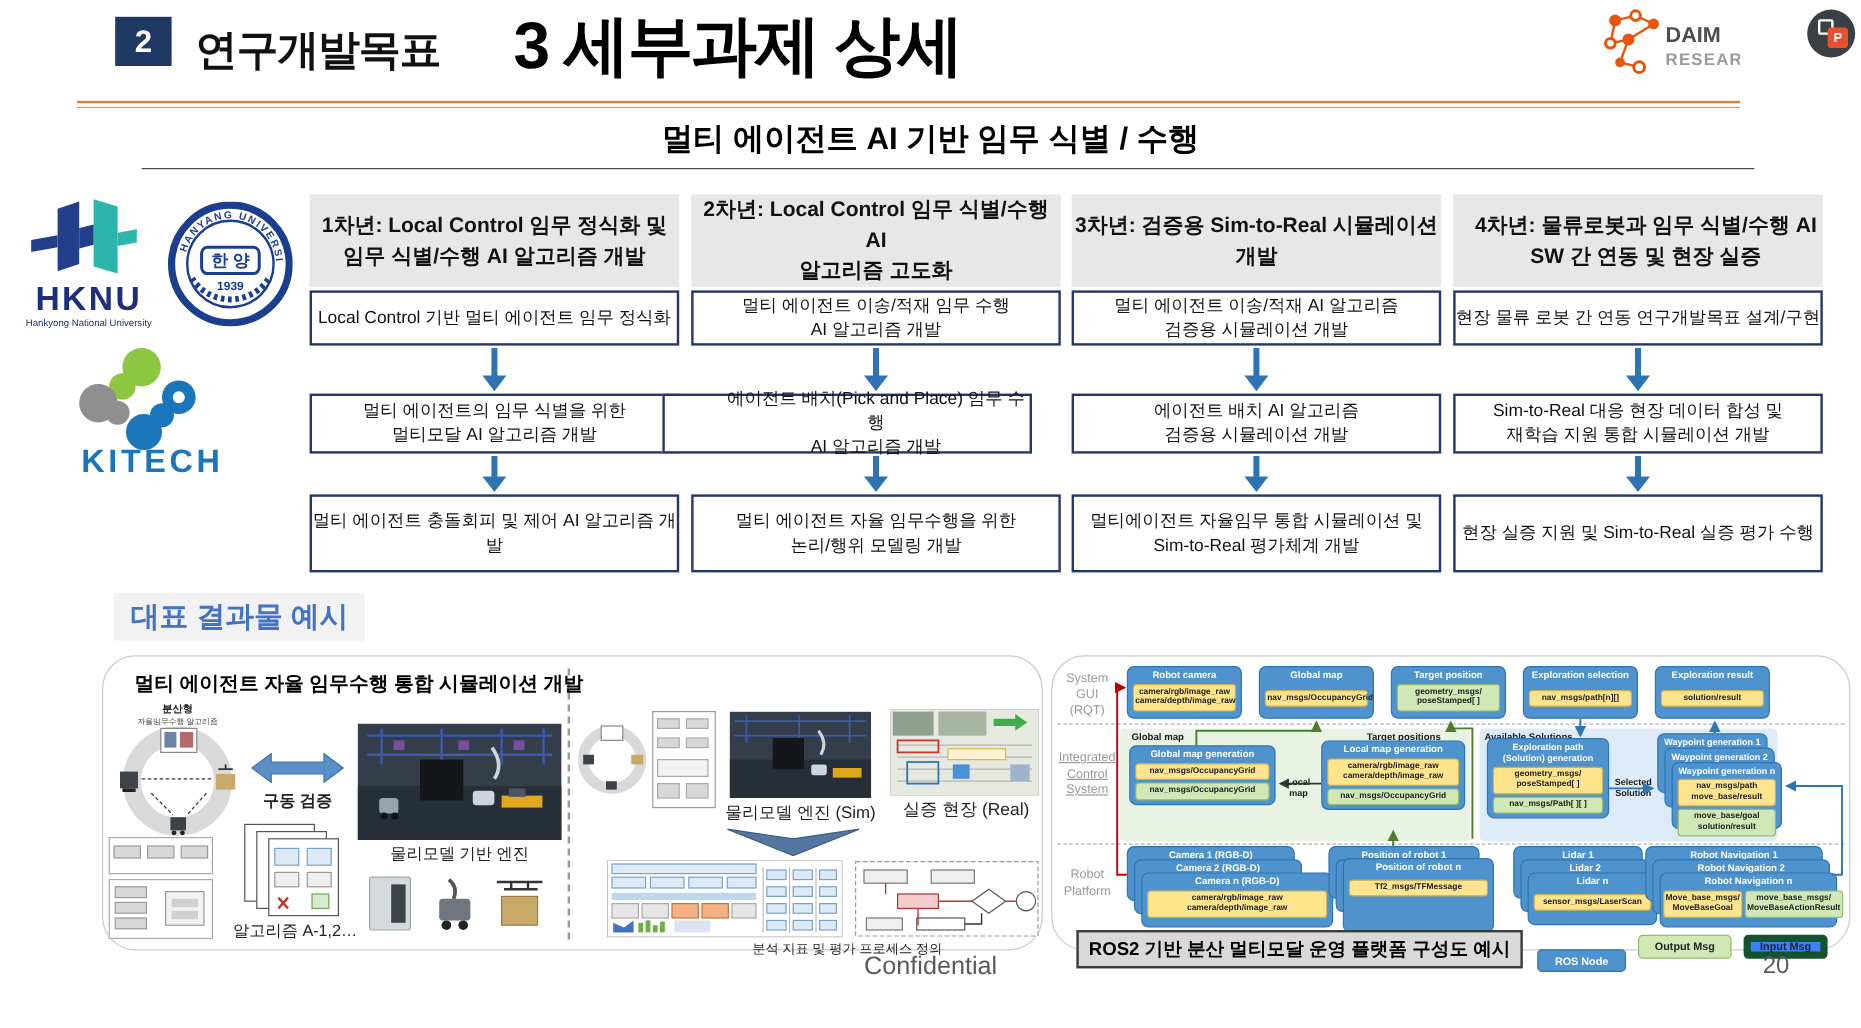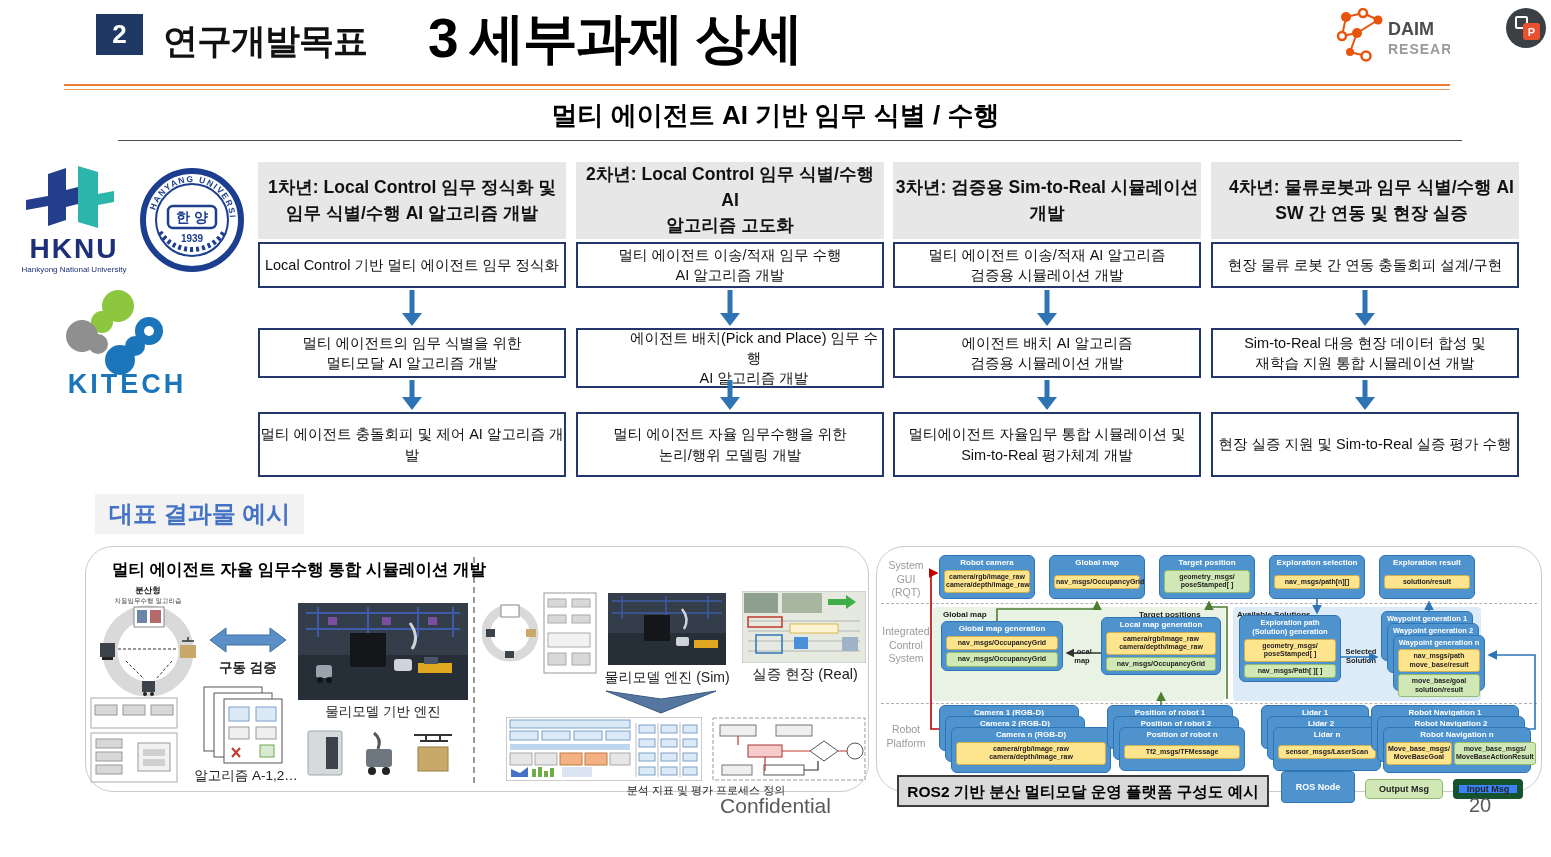--- a/index.html
+++ b/index.html
@@ -150,21 +150,21 @@
   <div class="abs flow-box flexc preline" style="left:258px;top:412px;width:308px;height:65px;">멀티 에이전트 충돌회피 및 제어 AI 알고리즘 개발</div>
 
   <div class="abs col-header flexc preline" style="left:576px;top:162px;width:308px;height:77px;">2차년: Local Control 임무 식별/수행 AI
 알고리즘 고도화</div>
   <div class="abs flow-box flexc preline" style="left:576px;top:242px;width:308px;height:46px;">멀티 에이전트 이송/적재 임무 수행
 AI 알고리즘 개발</div>
   <div class="abs flow-arrow" style="left:717px;top:290px;height:36px;">
       <div class="shaft" style="height:24px;"></div>
       <div class="head"></div>
     </div>
-  <div class="abs flow-box flexc preline" style="left:576px;top:328px;width:308px;height:60px;padding-left:48px;">에이전트 배치(Pick and Place) 임무 수행
+  <div class="abs flow-box flexc preline" style="left:552px;top:328px;width:308px;height:50px;padding-left:48px;">에이전트 배치(Pick and Place) 임무 수행
 AI 알고리즘 개발</div>
   <div class="abs flow-arrow" style="left:717px;top:380px;height:30px;">
       <div class="shaft" style="height:18px;"></div>
       <div class="head"></div>
     </div>
   <div class="abs flow-box flexc preline" style="left:576px;top:412px;width:308px;height:65px;">멀티 에이전트 자율 임무수행을 위한
 논리/행위 모델링 개발</div>
 
   <div class="abs col-header flexc preline" style="left:893px;top:162px;width:308px;height:77px;">3차년: 검증용 Sim-to-Real 시뮬레이션
 개발</div>
@@ -178,21 +178,21 @@
 검증용 시뮬레이션 개발</div>
   <div class="abs flow-arrow" style="left:1034px;top:380px;height:30px;">
       <div class="shaft" style="height:18px;"></div>
       <div class="head"></div>
     </div>
   <div class="abs flow-box flexc preline" style="left:893px;top:412px;width:308px;height:65px;">멀티에이전트 자율임무 통합 시뮬레이션 및
 Sim-to-Real 평가체계 개발</div>
 
   <div class="abs col-header flexc preline" style="left:1211px;top:162px;width:308px;height:77px;padding-left:13px;">4차년: 물류로봇과 임무 식별/수행 AI
 SW 간 연동 및 현장 실증</div>
-  <div class="abs flow-box flexc preline" style="left:1211px;top:242px;width:308px;height:46px;">현장 물류 로봇 간 연동 충돌회피 설계/구현</div>
+  <div class="abs flow-box flexc preline" style="left:1211px;top:242px;width:308px;height:46px;">현장 물류 로봇 간 연동 연구개발목표 설계/구현</div>
   <div class="abs flow-arrow" style="left:1352px;top:290px;height:36px;">
       <div class="shaft" style="height:24px;"></div>
       <div class="head"></div>
     </div>
   <div class="abs flow-box flexc preline" style="left:1211px;top:328px;width:308px;height:50px;">Sim-to-Real 대응 현장 데이터 합성 및
 재학습 지원 통합 시뮬레이션 개발</div>
   <div class="abs flow-arrow" style="left:1352px;top:380px;height:30px;">
       <div class="shaft" style="height:18px;"></div>
       <div class="head"></div>
     </div>
@@ -419,21 +419,21 @@
       </svg>
     </div>
     <div class="abs p-cap" style="left:500px;top:236px;width:240px;font-size:11px;">분석 지표 및 평가 프로세스 정의</div>
   </div>
 
   <div class="abs panel" style="left:876px;top:546px;width:666px;height:246px;overflow:visible;">
 
     <div class="abs ros-label preline" style="left:0;top:12px;width:58px;">System
 GUI
 (RQT)</div>
-    <div class="abs ros-label preline" style="left:0;top:78px;width:58px;">Integrated
+    <div class="abs ros-label preline" style="left:0;top:78px;width:58px;text-decoration:underline;">Integrated
 Control
 System</div>
     <div class="abs ros-label preline" style="left:0;top:176px;width:58px;">Robot
 Platform</div>
 
     <div class="abs dash-sep" style="left:4px;top:56px;width:656px;"></div>
     <div class="abs dash-sep" style="left:4px;top:156px;width:656px;"></div>
 
     <div class="abs" style="left:56px;top:60px;width:292px;height:94px;background:#e9f3e4;border-radius:4px;"></div>
     <div class="abs" style="left:356px;top:60px;width:248px;height:94px;background:#dcebf7;border-radius:4px;"></div>
@@ -514,21 +514,21 @@
 camera/depth/image_raw</div>
       </div>
     </div>
     <div class="abs" style="left:230px;top:158px;width:142px;height:70px;">
       <div class="stack-card" style="left:0;top:0;width:126px;height:44px;">
           <div class="nt">Position of robot 1</div>
         </div>
       <div class="stack-card" style="left:6px;top:11px;width:126px;height:44px;">
           <div class="nt">Position of robot 2</div>
         </div>
-      <div class="stack-card" style="left:12px;top:22px;width:126px;height:44px;">
+      <div class="stack-card" style="left:12px;top:10px;width:126px;height:62px;">
         <div class="nt">Position of robot n</div>
         <div class="msg input preline" style="margin-top:5px;">Tf2_msgs/TFMessage</div>
       </div>
     </div>
     <div class="abs" style="left:384px;top:158px;width:124px;height:70px;">
       <div class="stack-card" style="left:0;top:0;width:108px;height:44px;">
           <div class="nt">Lidar 1</div>
         </div>
       <div class="stack-card" style="left:6px;top:11px;width:108px;height:44px;">
           <div class="nt">Lidar 2</div>
@@ -550,21 +550,21 @@
         <div class="msg-row">
           <div class="msg input preline">Move_base_msgs/
 MoveBaseGoal</div>
           <div class="msg output preline">move_base_msgs/
 MoveBaseActionResult</div>
         </div>
       </div>
     </div>
 
     <div class="abs ros-caption" style="left:20px;top:228px;width:372px;height:32px;line-height:30px;">ROS2 기반 분산 멀티모달 운영 플랫폼 구성도 예시</div>
-    <div class="abs chip node" style="left:404px;top:224px;width:74px;height:32px;">ROS Node</div>
+    <div class="abs chip node" style="left:404px;top:244px;width:74px;height:19px;">ROS Node</div>
     <div class="abs chip output" style="left:488px;top:232px;width:78px;height:20px;">Output Msg</div>
     <div class="abs chip input" style="left:576px;top:232px;width:70px;height:20px;">Input Msg</div>
 
     <svg class="abs" style="left:0;top:0;" width="666" height="246" viewBox="0 0 666 246">
       <defs>
         <marker id="aR" markerWidth="6" markerHeight="6" refX="5" refY="3" orient="auto">
             <path d="M0,0 L6,3 L0,6 z" fill="#c00000"></path>
           </marker>
         <marker id="aG" markerWidth="6" markerHeight="6" refX="5" refY="3" orient="auto">
             <path d="M0,0 L6,3 L0,6 z" fill="#4e7d32"></path>

